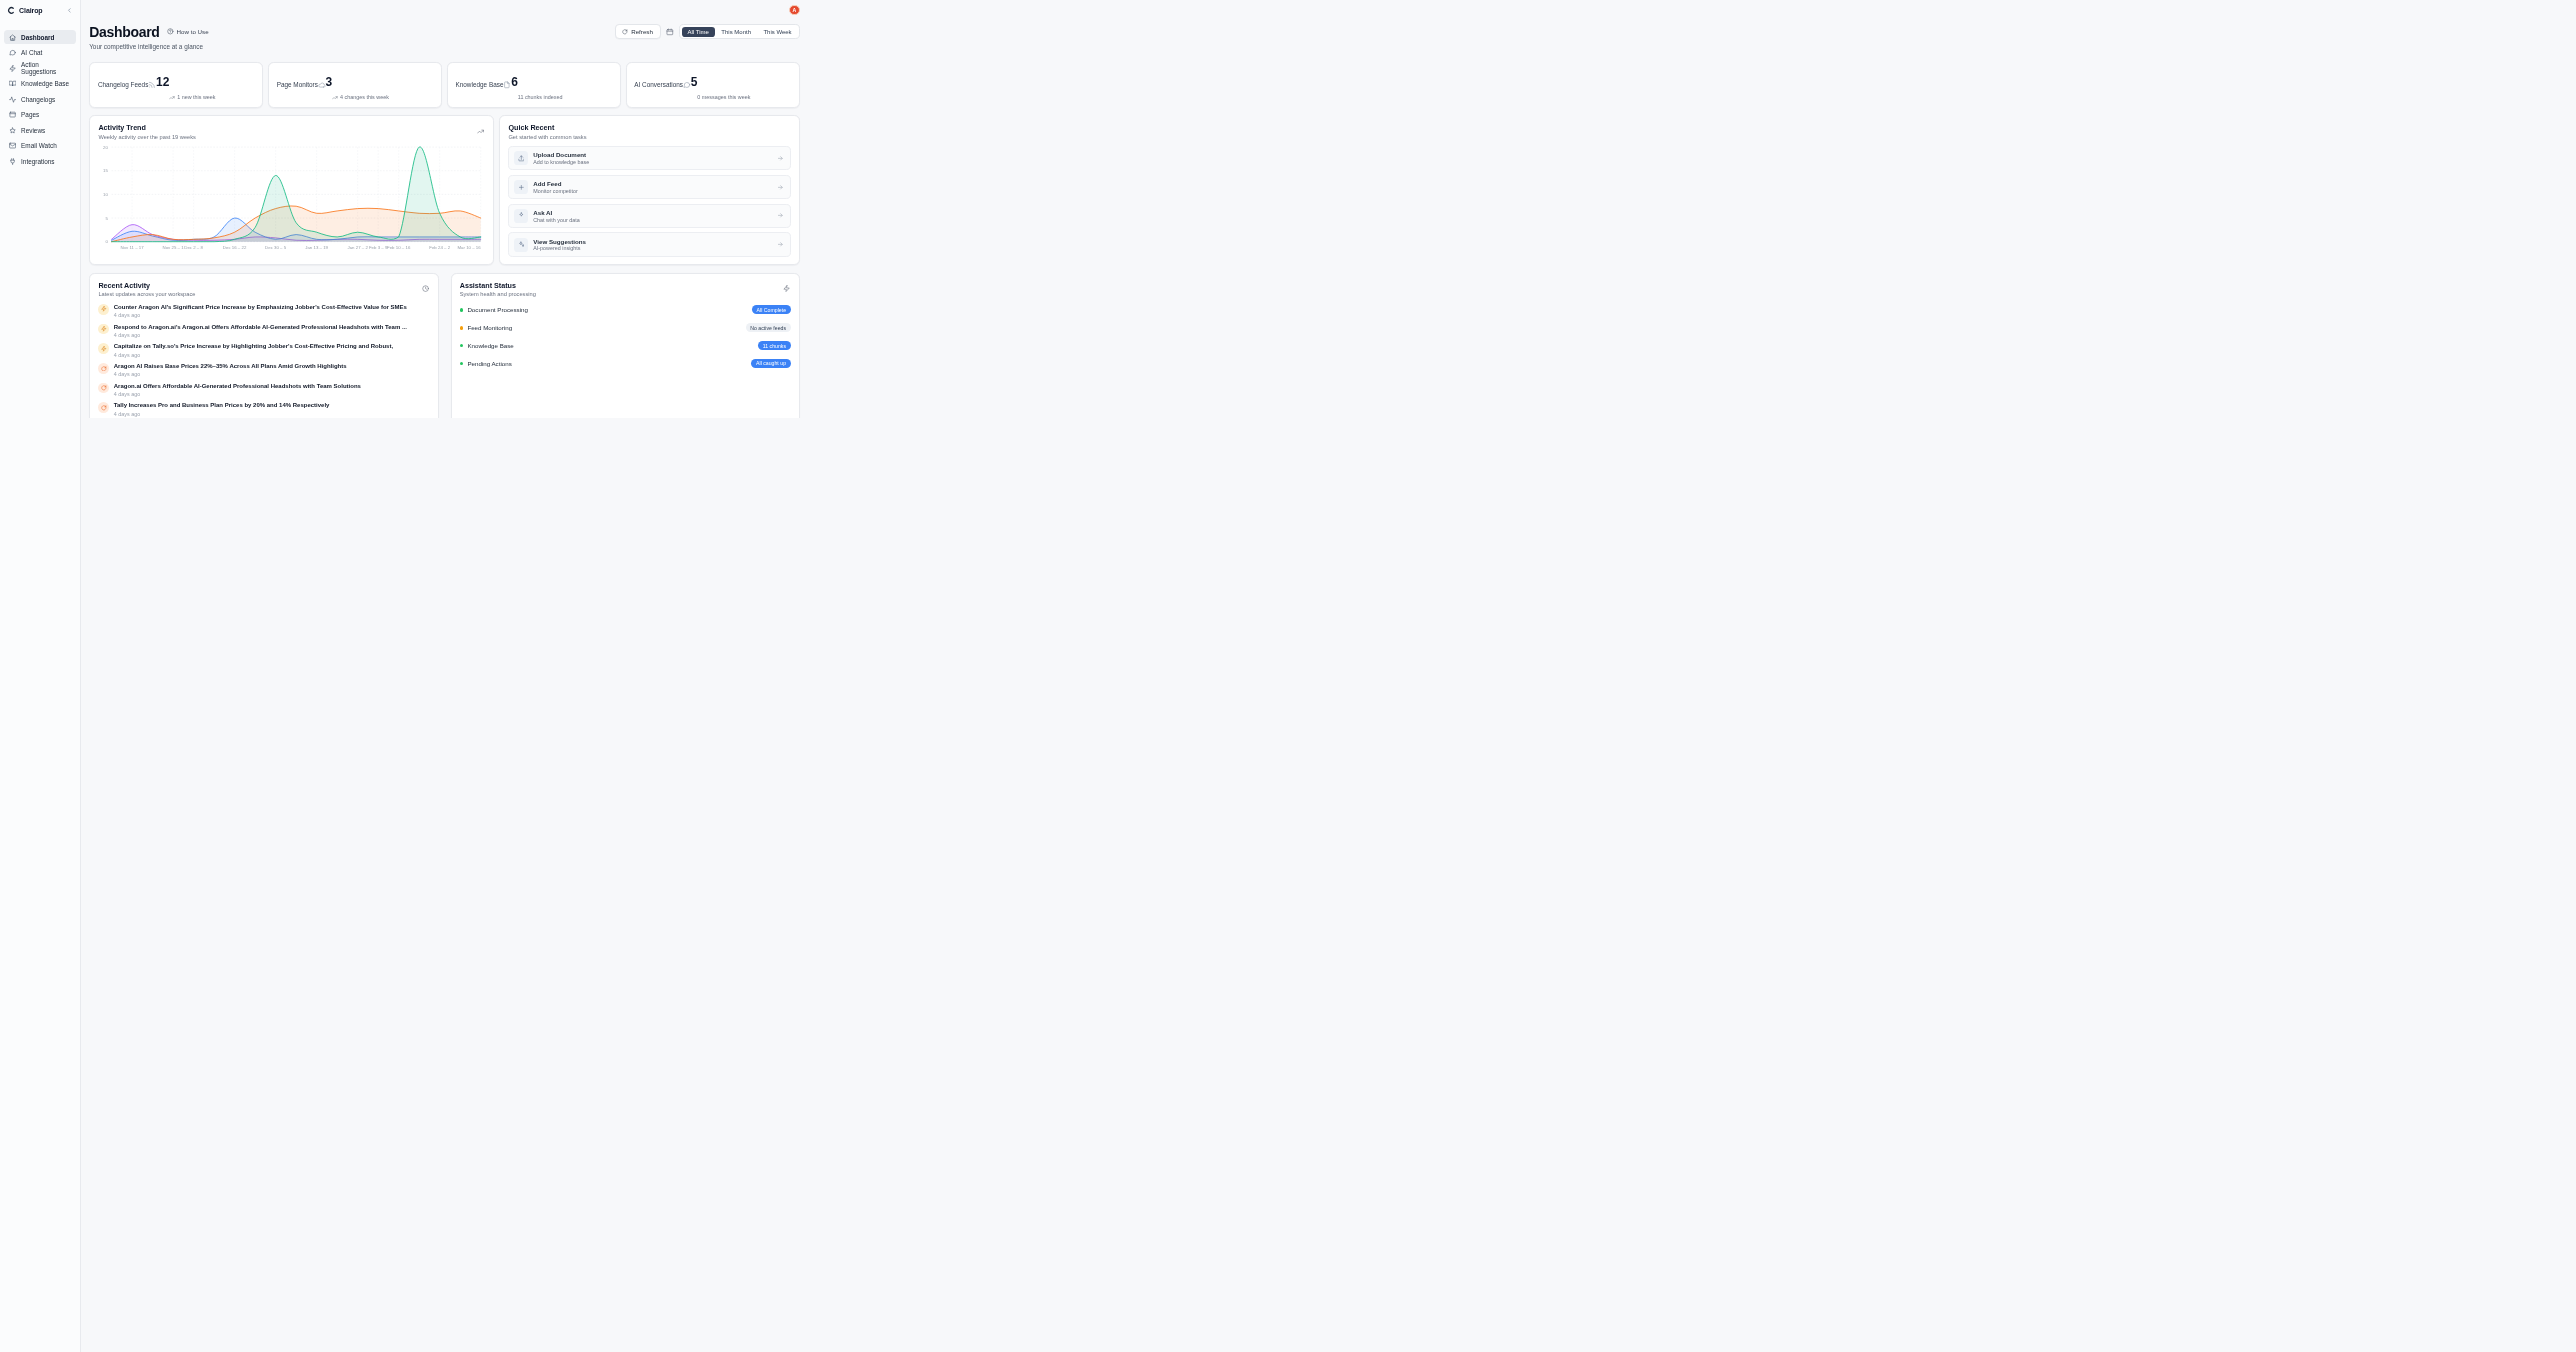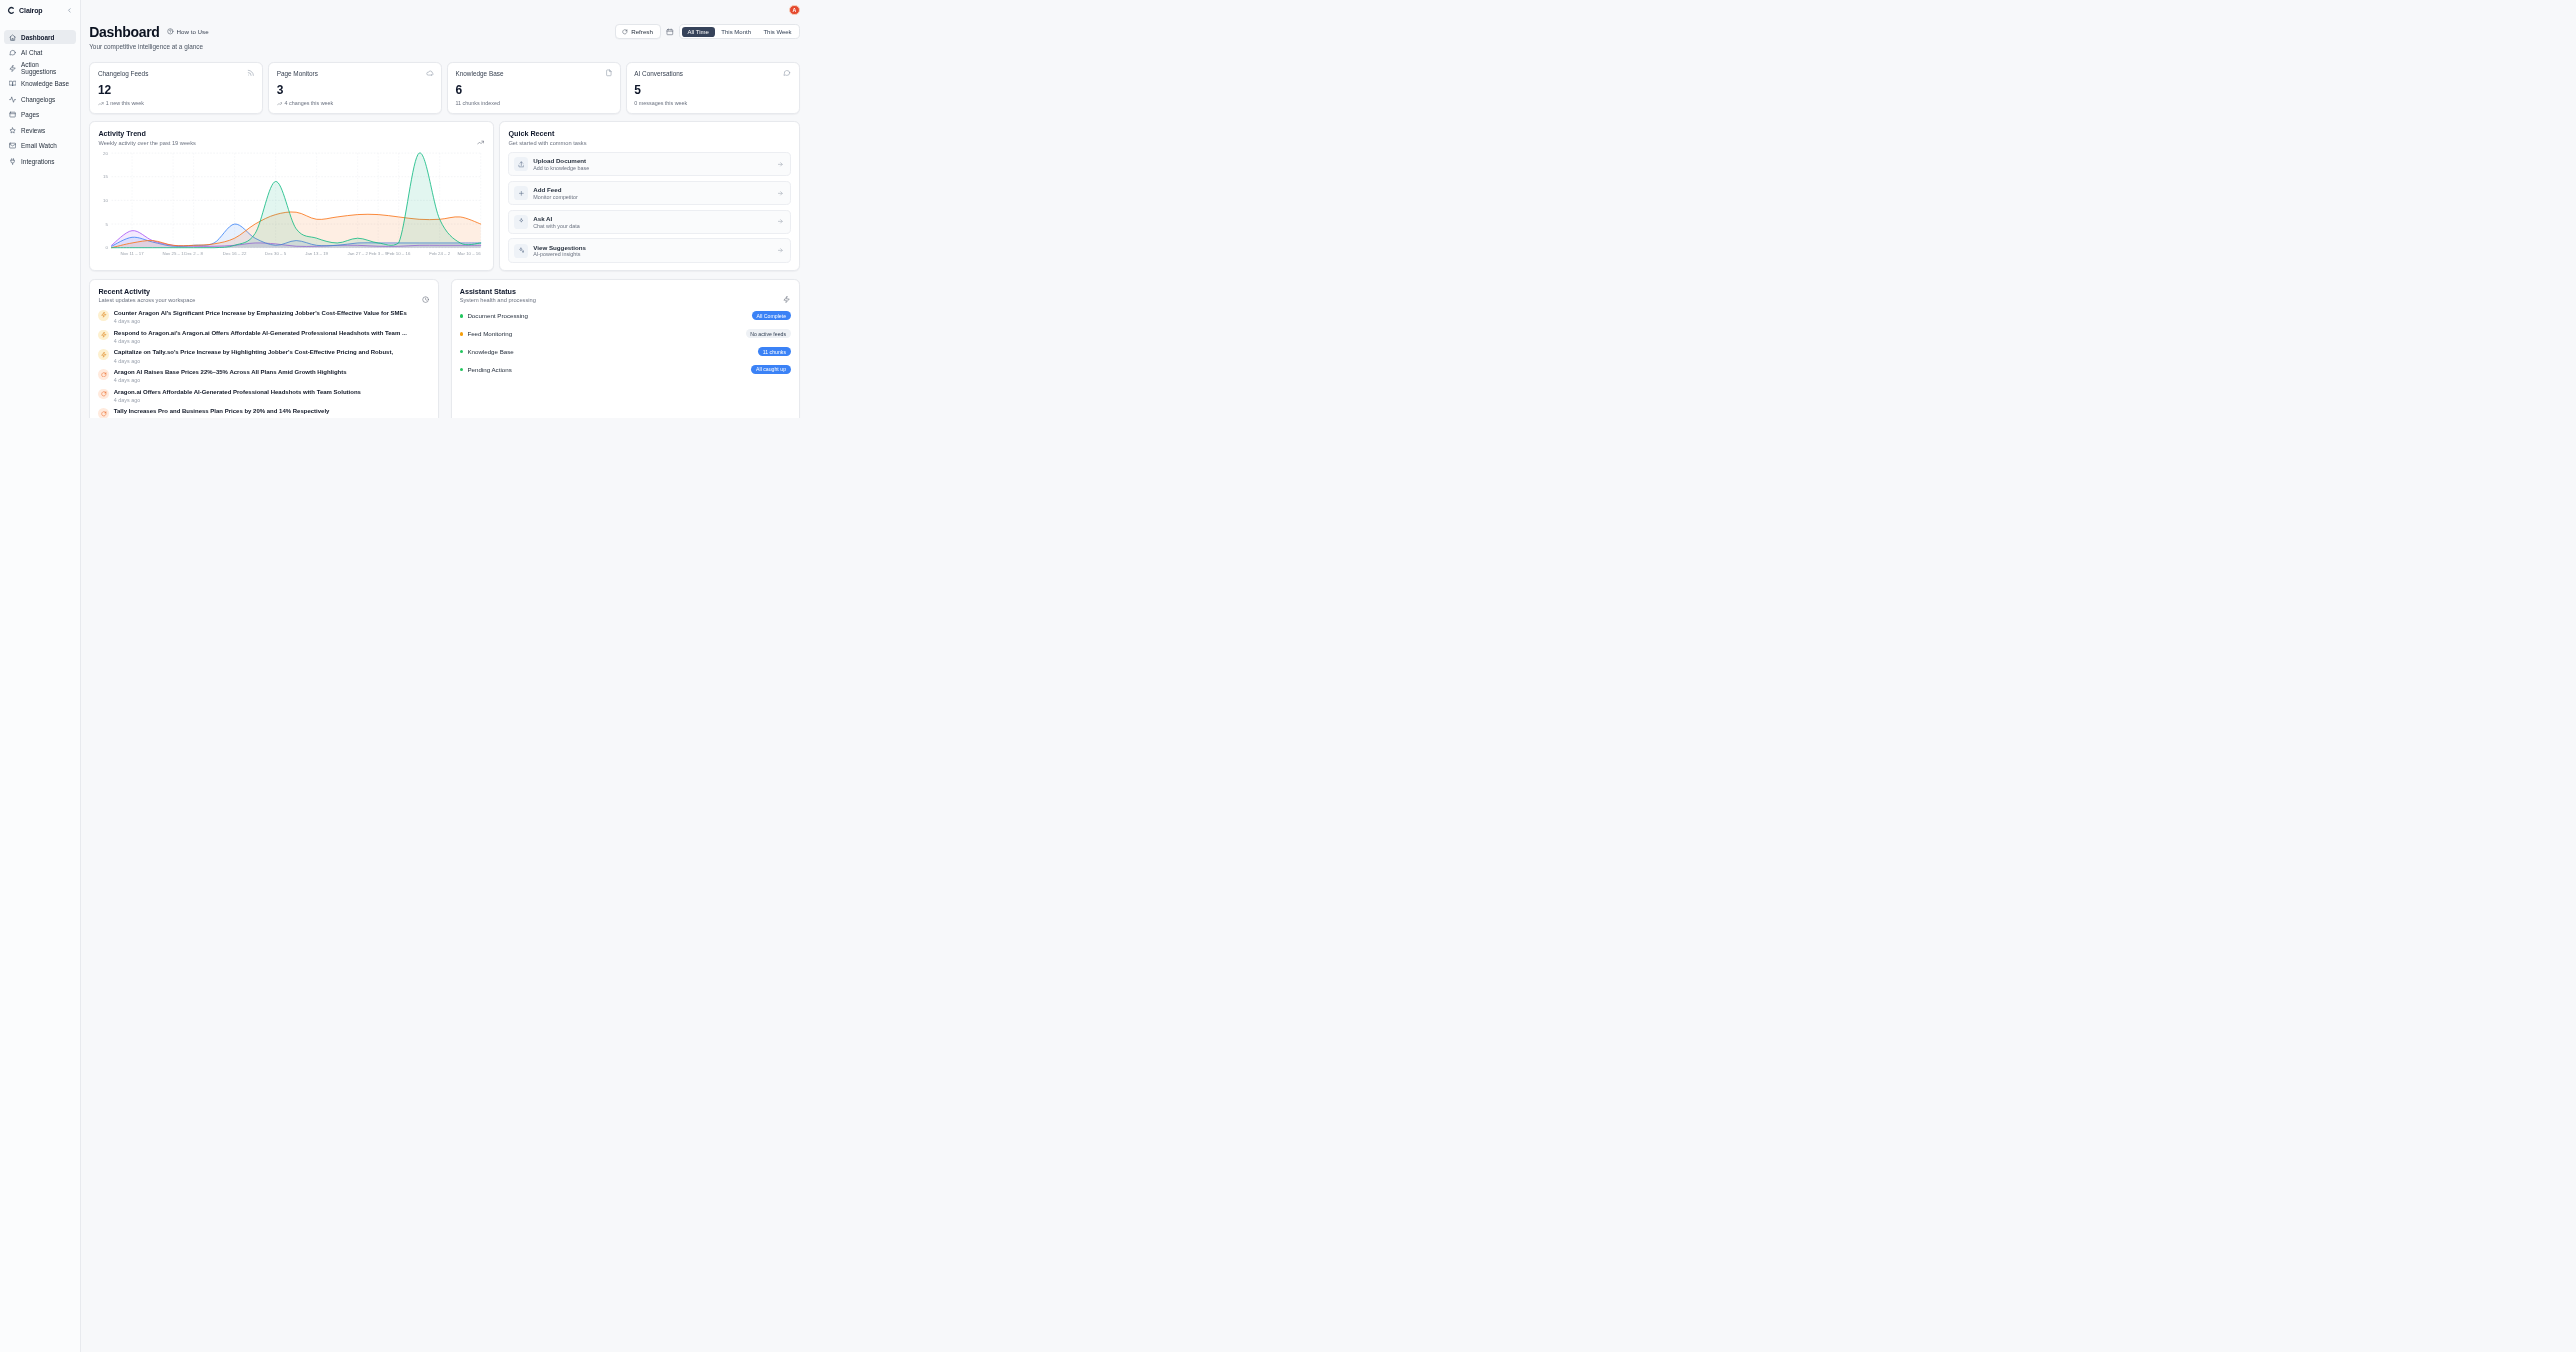--- a/index.html
+++ b/index.html
@@ -35,32 +35,32 @@
   .cal-btn{width:7.7px;height:7.7px;color:#6b7280;cursor:pointer;margin:0 1px}
   .segmented{display:flex;gap:1px;background:#fff;border:0.5px solid #e3e6ea;border-radius:4.6px;padding:1.5px}
   .seg-btn{border:none;background:transparent;font-family:inherit;font-size:6px;padding:2.1px 5.7px;border-radius:3.1px;color:#334155;cursor:pointer;white-space:nowrap}
   .seg-btn.active{background:#36435a;color:#fff;font-weight:500}
   .subtitle{margin-top:3.6px;font-size:6.4px;color:#4b5563}
 
   .card{background:#fff;border:0.5px solid #e7e9ed;border-radius:5.7px;box-shadow:0 0.5px 1px rgba(16,24,40,.04)}
 
   
   .stats{display:grid;grid-template-columns:repeat(4,1fr);gap:4.6px;margin-top:11.3px}
-  .stat-card{padding:6.7px 7.7px 6.2px;height:52px;display:flex;flex-direction:column}
+  .stat-card{padding:6.7px 7.7px 6.2px;height:46px;display:flex;flex-direction:row}
   .stat-top{display:flex;align-items:center;justify-content:space-between}
   .stat-label{font-size:6.4px;font-weight:500;color:#374151}
   .stat-icon{width:7.7px;height:7.7px;color:#9aa3af}
   .stat-value{font-size:12px;font-weight:700;color:#0f172a;margin-top:5.7px}
   .stat-note{display:flex;align-items:center;gap:2.1px;font-size:5.4px;color:#6b7280;margin-top:auto}
   .stat-note .icon{width:5.7px;height:5.7px;color:#6b7280}
 
   
   .mid{display:grid;grid-template-columns:1.342fr 1fr;gap:5.7px;margin-top:7.7px}
   .panel{padding:7.2px 8.2px}
-  .panel-head{display:flex;align-items:flex-end}
+  .panel-head{display:flex;align-items:center}
   .panel-title{font-size:7.2px;font-weight:600;color:#0f172a}
   .panel-sub{font-size:5.7px;color:#6b7280;margin-top:1.5px}
   .panel-icon{margin-left:auto;width:7.2px;height:7.2px;color:#6b7280}
   .chart-host{height:109px;margin-top:4.1px}
 
   .qa-list{margin-top:6.2px;display:flex;flex-direction:column;gap:4.6px}
   .qa-row{display:flex;align-items:center;gap:5.2px;border:0.5px solid #eceef2;background:#fafbfc;border-radius:4.6px;padding:4.1px 6.2px 4.1px 4.6px;cursor:pointer}
   .qa-iconbox{width:14px;height:14px;border-radius:3.6px;background:#eef2f7;color:#5c6f8a;display:flex;align-items:center;justify-content:center}
   .qa-iconbox .icon{width:6.7px;height:6.7px}
   .qa-title{font-size:6.2px;font-weight:600;color:#1f2937}

